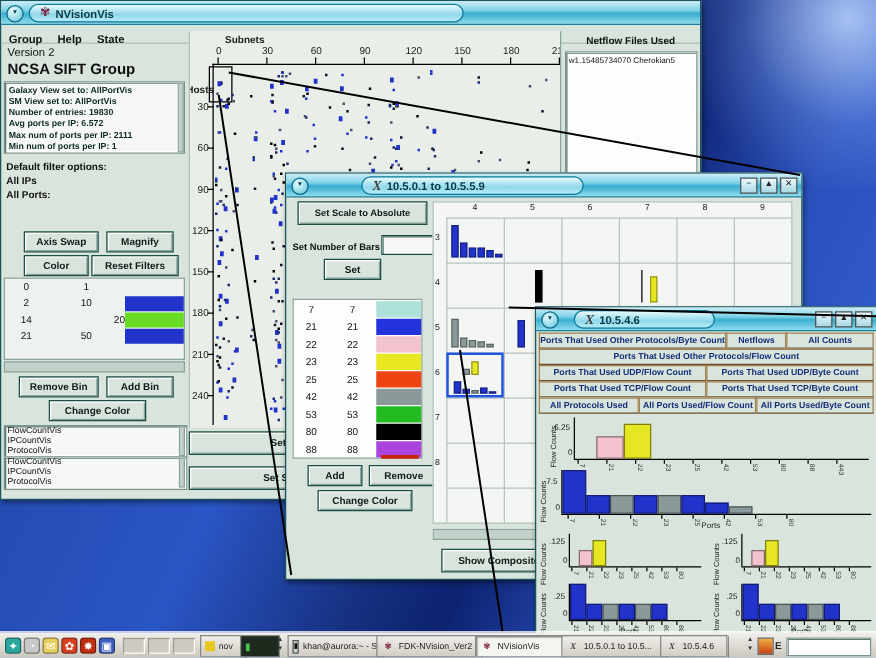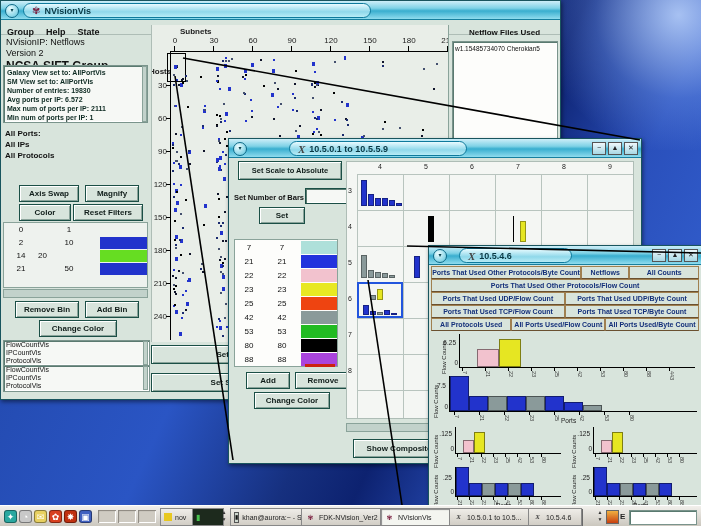--- a/index.html
+++ b/index.html
@@ -65,60 +65,59 @@
     <div class="tbar">
       <div class="mcircle">▾</div>
       <div class="pill" style="left:22px;width:330px;">
         <span class="flower">✾</span>
         <span class="t">NVisionVis</span>
       </div>
     </div>
     <div id="mw-menubar" style="position:absolute;left:0;top:19px;right:0;height:15px;border-bottom:1px solid #aebdb6;padding:1px 6px;box-sizing:border-box;"><span class="menu-item">Group</span><span class="menu-item">Help</span><span class="menu-item">State</span></div>
 
     <div id="mw-info" style="position:absolute;left:5px;top:36px;width:144px;">
-        <div style="font-size: 9px; font-weight: normal; color: rgb(17, 17, 17); line-height: 11px; white-space: nowrap;">NVisionIP: Netflows</div>
         <div style="font-size: 9px; font-weight: normal; color: rgb(17, 17, 17); line-height: 11px; white-space: nowrap;">Version 2</div>
         <div style="font-size: 12px; font-weight: bold; color: rgb(17, 17, 17); line-height: 14px; white-space: nowrap;">NCSA SIFT Group</div>
       </div>
     <div class="sunken" style="position:absolute;left:2px;top:64px;width:145px;height:58px;padding:2px 2px 0 3px;box-sizing:border-box;">
       <div id="mw-stats">
           <div style="font-size: 7px; line-height: 9px; font-weight: bold; color: rgb(13, 42, 34); white-space: nowrap;">Galaxy View set to: AllPortVis</div>
           <div style="font-size: 7px; line-height: 9px; font-weight: bold; color: rgb(13, 42, 34); white-space: nowrap;">SM View set to: AllPortVis</div>
           <div style="font-size: 7px; line-height: 9px; font-weight: bold; color: rgb(13, 42, 34); white-space: nowrap;">Number of entries: 19830</div>
           <div style="font-size: 7px; line-height: 9px; font-weight: bold; color: rgb(13, 42, 34); white-space: nowrap;">Avg ports per IP: 6.572</div>
           <div style="font-size: 7px; line-height: 9px; font-weight: bold; color: rgb(13, 42, 34); white-space: nowrap;">Max num of ports per IP: 2111</div>
           <div style="font-size: 7px; line-height: 9px; font-weight: bold; color: rgb(13, 42, 34); white-space: nowrap;">Min num of ports per IP: 1</div>
         </div>
       <div style="position:absolute;right:0;top:0;bottom:0;width:5px;background:#c2d2cb;box-shadow:inset 0 0 0 1px #8aa39a;"></div>
     </div>
     <div id="mw-filters" style="position:absolute;left:4px;top:127px;width:144px;">
+        <div style="font-size: 8px; line-height: 11px; font-weight: bold; color: rgb(17, 17, 17); white-space: nowrap;">Default filter options:</div>
+        <div style="font-size: 8px; line-height: 11px; font-weight: bold; color: rgb(17, 17, 17); white-space: nowrap;">All IPs</div>
         <div style="font-size: 8px; line-height: 11px; font-weight: bold; color: rgb(17, 17, 17); white-space: nowrap;">All Ports:</div>
-        <div style="font-size: 8px; line-height: 11px; font-weight: bold; color: rgb(17, 17, 17); white-space: nowrap;">All IPs</div>
-        <div style="font-size: 8px; line-height: 11px; font-weight: bold; color: rgb(17, 17, 17); white-space: nowrap;">All Protocols</div>
       </div>
 
     <div class="btn" style="left:18px;top:184px;width:58px;height:15px;">Axis Swap</div>
     <div class="btn" style="left:84px;top:184px;width:52px;height:15px;">Magnify</div>
     <div class="btn" style="left:18px;top:203px;width:50px;height:15px;">Color</div>
     <div class="btn" style="left:72px;top:203px;width:68px;height:15px;">Reset Filters</div>
 
     <div id="mw-bins" style="position:absolute;left:2px;top:221px;width:145px;height:66px;background:#eef2ee;border:1px solid #8aa39a;box-sizing:border-box;">
         <div style="display: flex; align-items: center; height: 13px; font-size: 8px; color: rgb(17, 17, 17);">
           <div style="width: 34px; text-align: center;">0</div>
           <div style="width: 62px; text-align: center;">1</div>
           <div style="flex: 1 1 0%; height: 12px; background: transparent;"></div>
         </div>
         <div style="display: flex; align-items: center; height: 13px; font-size: 8px; color: rgb(17, 17, 17);">
           <div style="width: 34px; text-align: center;">2</div>
           <div style="width: 62px; text-align: center;">10</div>
           <div style="flex: 1 1 0%; height: 12px; background: rgb(34, 51, 204);"></div>
         </div>
         <div style="display: flex; align-items: center; height: 13px; font-size: 8px; color: rgb(17, 17, 17);">
           <div style="width: 34px; text-align: center;">14</div>
-          <div style="width: 62px; text-align: left;">20</div>
+          <div style="width: 62px; text-align: right;">20</div>
           <div style="flex: 1 1 0%; height: 12px; background: rgb(102, 221, 34);"></div>
         </div>
         <div style="display: flex; align-items: center; height: 13px; font-size: 8px; color: rgb(17, 17, 17);">
           <div style="width: 34px; text-align: center;">21</div>
           <div style="width: 62px; text-align: center;">50</div>
           <div style="flex: 1 1 0%; height: 12px; background: rgb(34, 51, 204);"></div>
         </div>
       </div>
     <div style="position:absolute;left:2px;top:288px;width:145px;height:9px;background:#c2d2cb;box-shadow:inset 0 0 0 1px #8aa39a;"></div>
 

